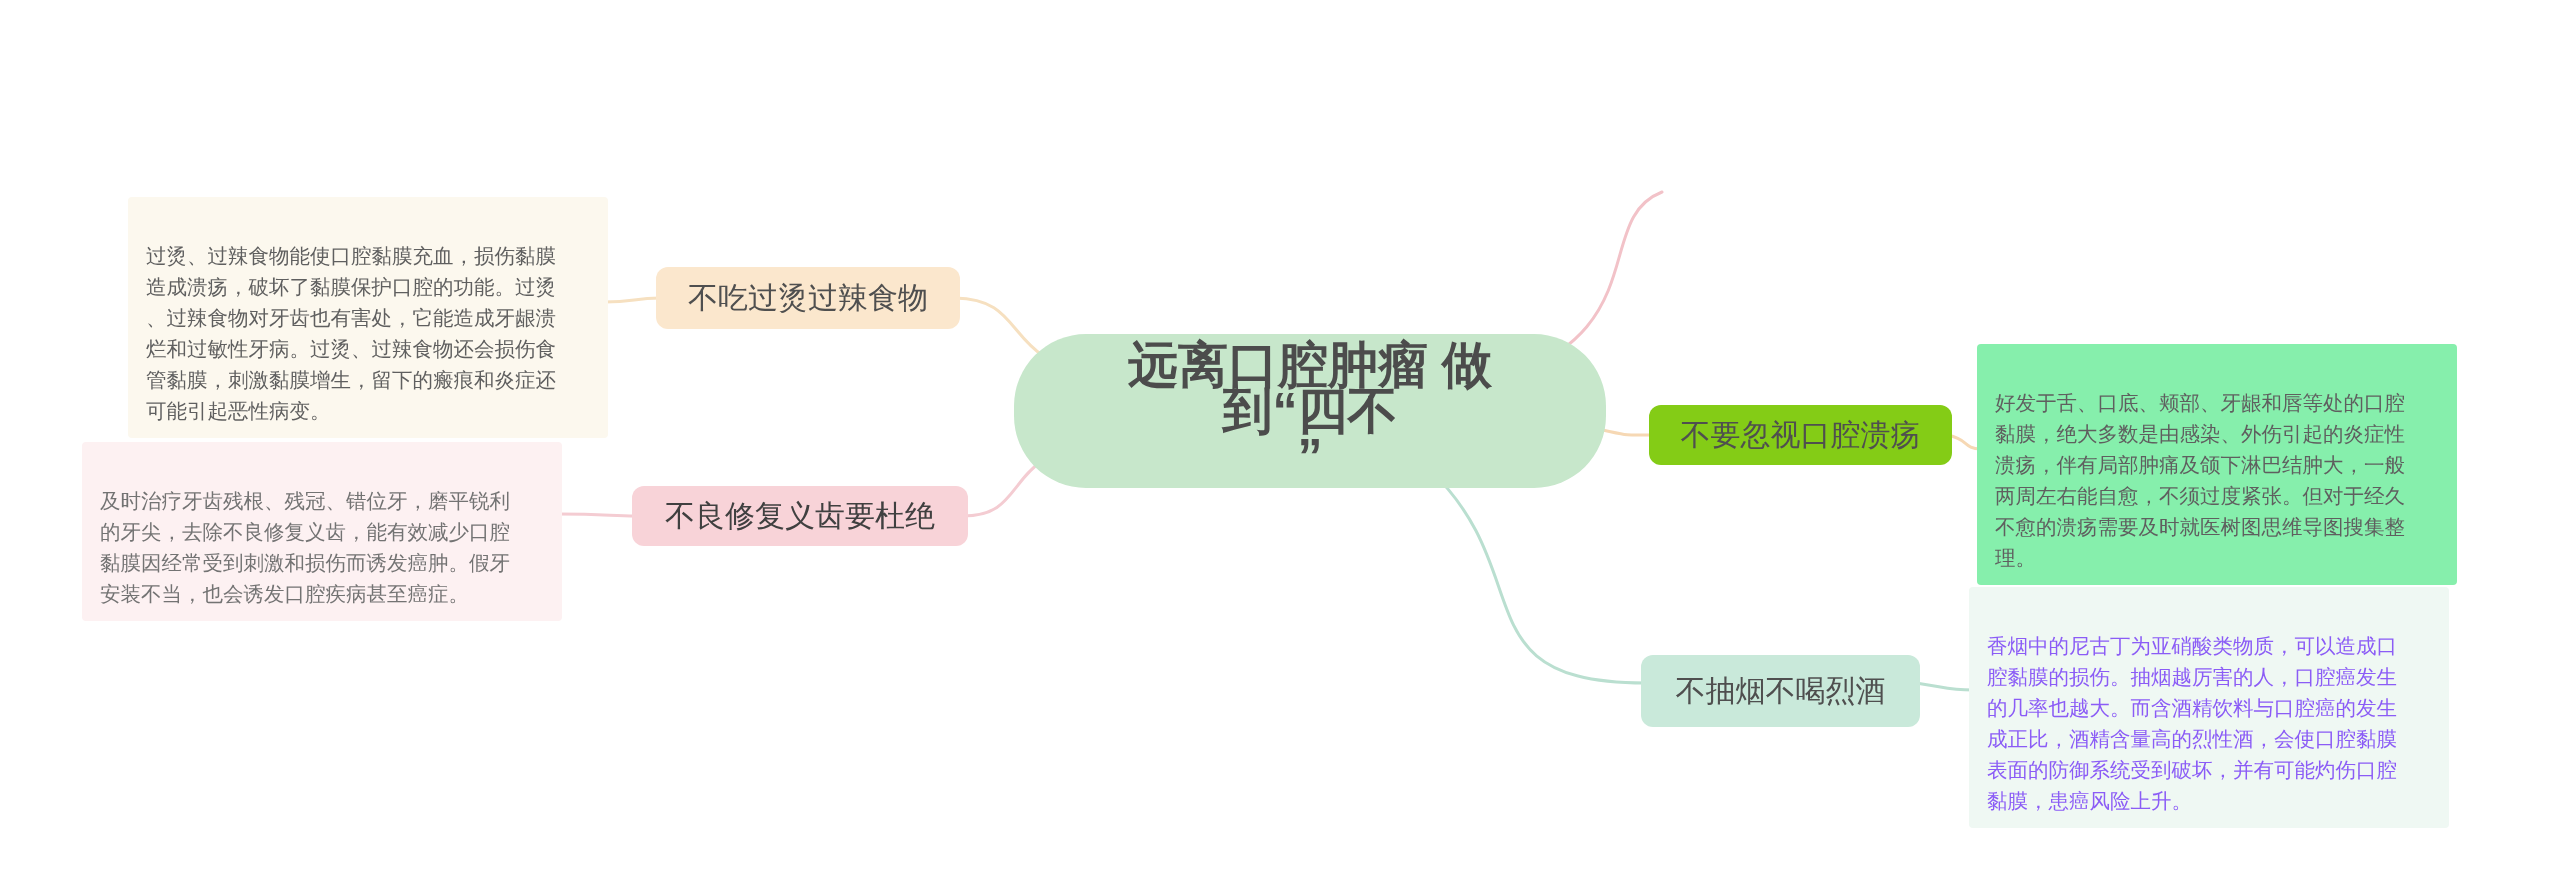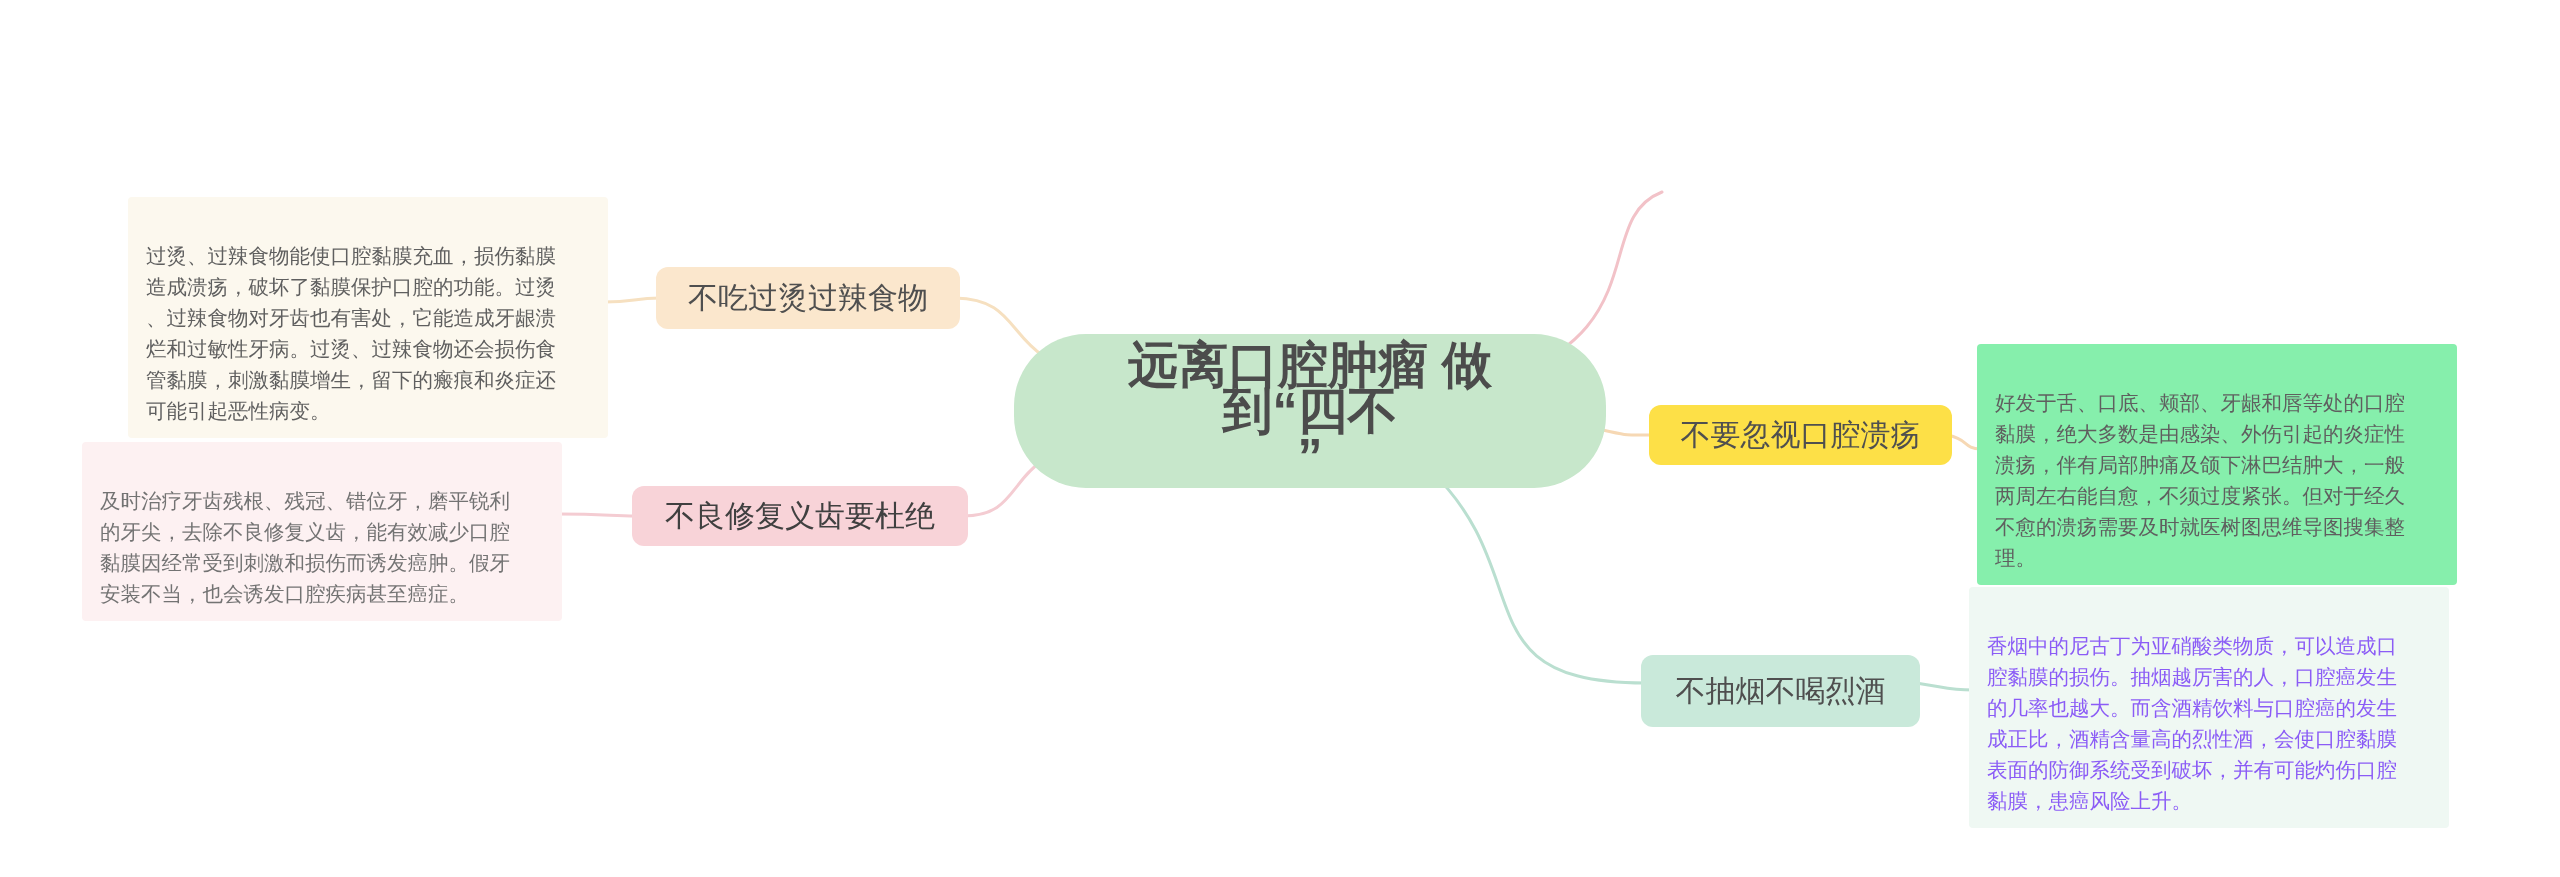--- a/index.html
+++ b/index.html
@@ -101,21 +101,21 @@
   <div class="node node-denture" style="background: rgb(248, 211, 216); color: #404040;">
     <span>不良修复义齿要杜绝</span>
   </div>
   <div class="note note-denture" style="background: rgb(253, 241, 242); color: #737373;">
     <span>及时治疗牙齿残根、残冠、错位牙，磨平锐利
 的牙尖，去除不良修复义齿，能有效减少口腔
 黏膜因经常受到刺激和损伤而诱发癌肿。假牙
 安装不当，也会诱发口腔疾病甚至癌症。</span>
   </div>
 
-  <div class="node node-ulcer" style="background: #fde047; color: rgb(79, 79, 79);">
+  <div class="node node-ulcer" style="background: #84cc16; color: rgb(79, 79, 79);">
     <span>不要忽视口腔溃疡</span>
   </div>
   <div class="note note-ulcer" style="background: #86efac; color: rgb(95, 95, 95);">
     <span>好发于舌、口底、颊部、牙龈和唇等处的口腔
 黏膜，绝大多数是由感染、外伤引起的炎症性
 溃疡，伴有局部肿痛及颌下淋巴结肿大，一般
 两周左右能自愈，不须过度紧张。但对于经久
 不愈的溃疡需要及时就医树图思维导图搜集整
 理。</span>
   </div>

